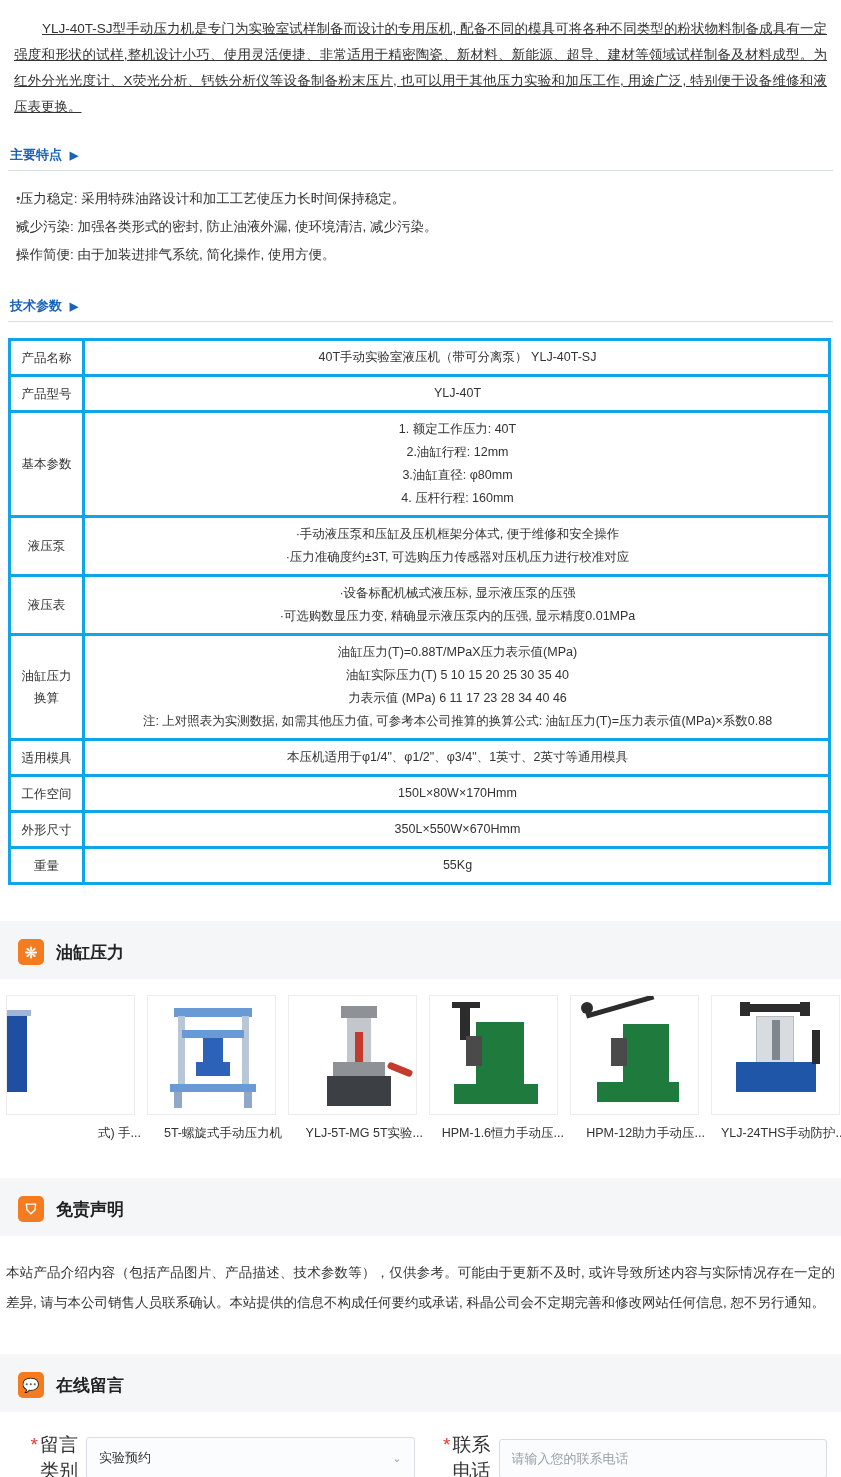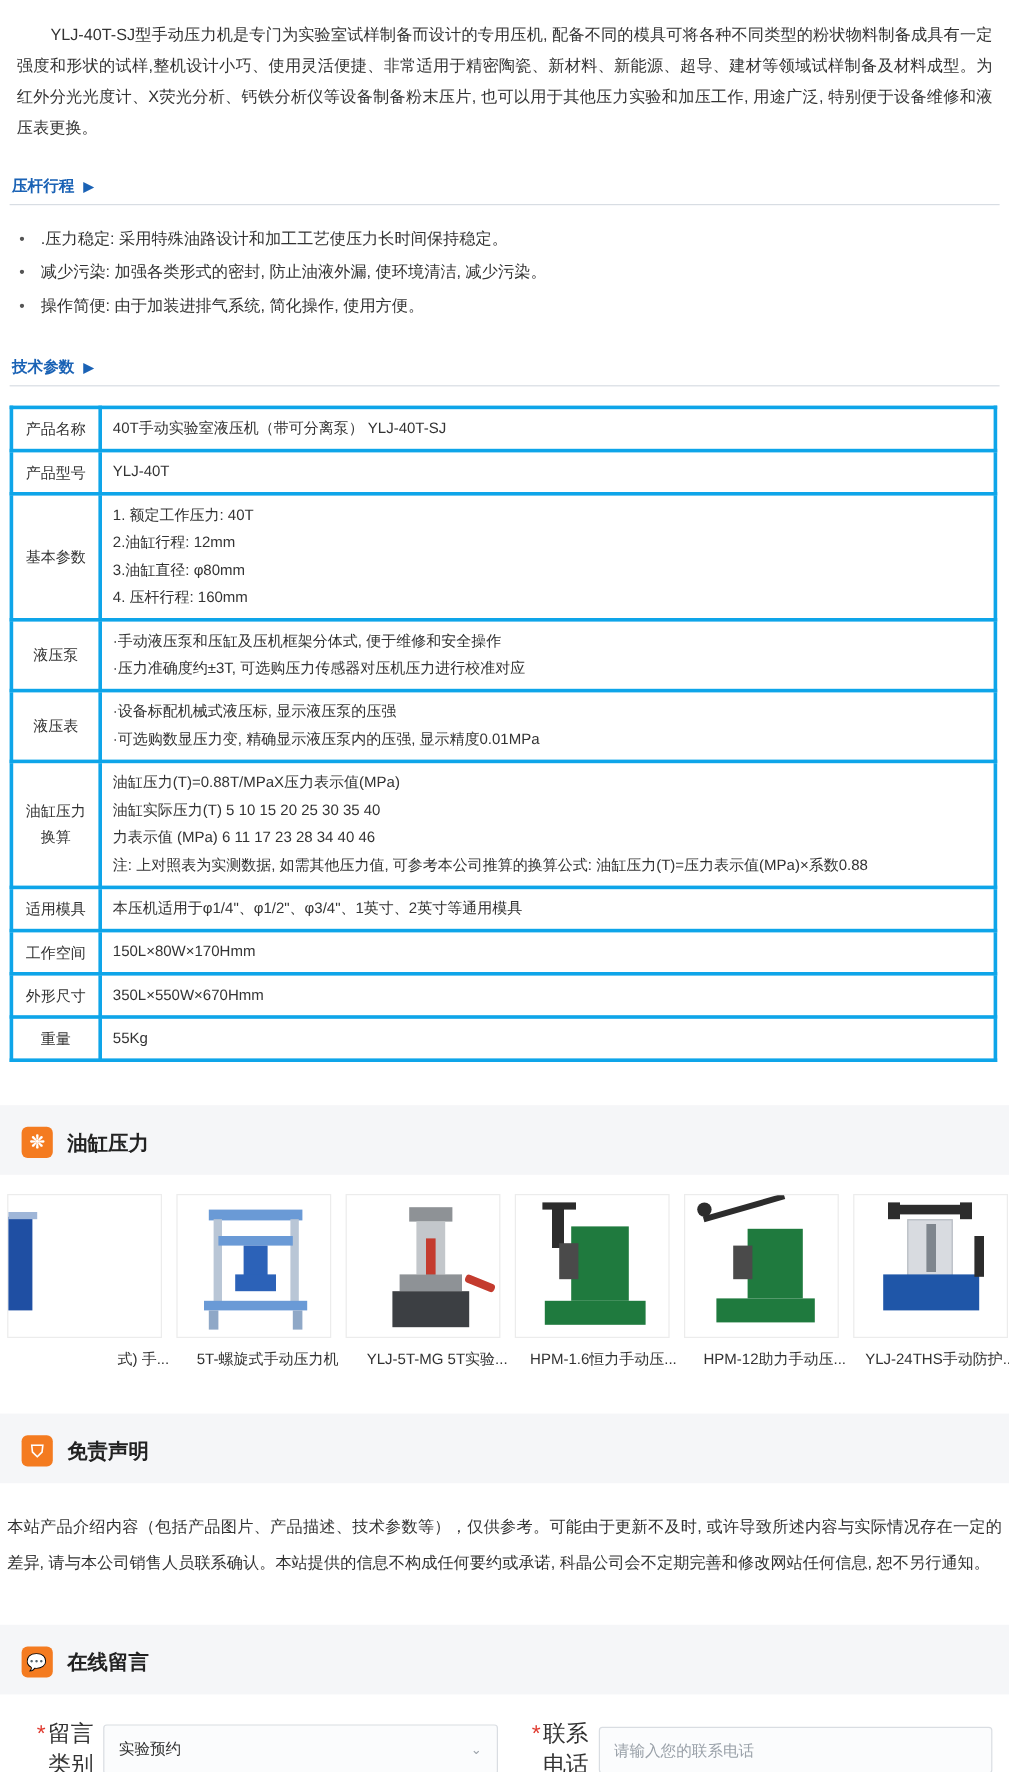--- a/index.html
+++ b/index.html
@@ -24,30 +24,31 @@
   }
   .sec-head .arrow { color: #1a62b5; font-size: 11px; margin-left: 4px; }
 
   .para {
     margin: 16px 14px 0 14px;
     line-height: 26px;
     font-size: 13.5px;
     color: #333;
     text-align: justify;
     text-indent: 0;
+    text-decoration: underline;
   }
   .para .indent { display: inline-block; width: 28px; }
 
   
   .feat-list { margin: 14px 0 0 0; padding: 0; list-style: none; }
   .feat-list li {
     position: relative;
     line-height: 28px;
     font-size: 13.5px;
-    padding-left: 34px;
+    padding-left: 16px;
   }
   .feat-list li:before {
     content: "\2022";
     position: absolute;
     left: 16px;
     top: 0;
     color: #555;
     font-size: 13px;
   }
 
@@ -64,21 +65,21 @@
     border: 3px solid #0ea5e9;
     padding: 5px 7px;
     line-height: 22px;
     vertical-align: middle;
   }
   table.spec td.k {
     width: 74px;
     text-align: center;
     color: #333;
   }
-  table.spec td.v { padding-left: 9px; }
+  table.spec td.v { padding-left: 9px; text-align: center; }
   table.spec td.v div { line-height: 23px; }
 
   
   .band {
     background: #f5f6f8;
     margin-top: 36px;
     padding: 18px 0 14px 0;
   }
   .band-title {
     display: flex;
@@ -197,21 +198,21 @@
   .col { width: 50%; padding: 0 6px; }
 </style>
 </head>
 <body>
 
 <div class="page">
 
   <div class="para"><span class="indent"></span><span>YLJ-40T-SJ型手动压力机是专门为实验室试样制备而设计的专用压机, 配备不同的模具可将各种不同类型的粉状物料制备成具有一定强度和形状的试样,整机设计小巧、使用灵活便捷、非常适用于精密陶瓷、新材料、新能源、超导、建材等领域试样制备及材料成型。为红外分光光度计、X荧光分析、钙铁分析仪等设备制备粉末压片, 也可以用于其他压力实验和加压工作, 用途广泛, 特别便于设备维修和液压表更换。</span></div>
 
   <div class="sec-head" style="margin-top:26px;">
-    <span>压杆行程</span>
+    <span>主要特点</span>
     <span class="arrow">▶</span>
   </div>
   <ul class="feat-list">
     <li><span>.压力稳定: 采用特殊油路设计和加工工艺使压力长时间保持稳定。</span></li>
     <li><span>减少污染: 加强各类形式的密封, 防止油液外漏, 使环境清洁, 减少污染。</span></li>
     <li><span>操作简便: 由于加装进排气系统, 简化操作, 使用方便。</span></li>
   </ul>
 
   <div class="sec-head" style="margin-top:28px;">
     <span>技术参数</span>

